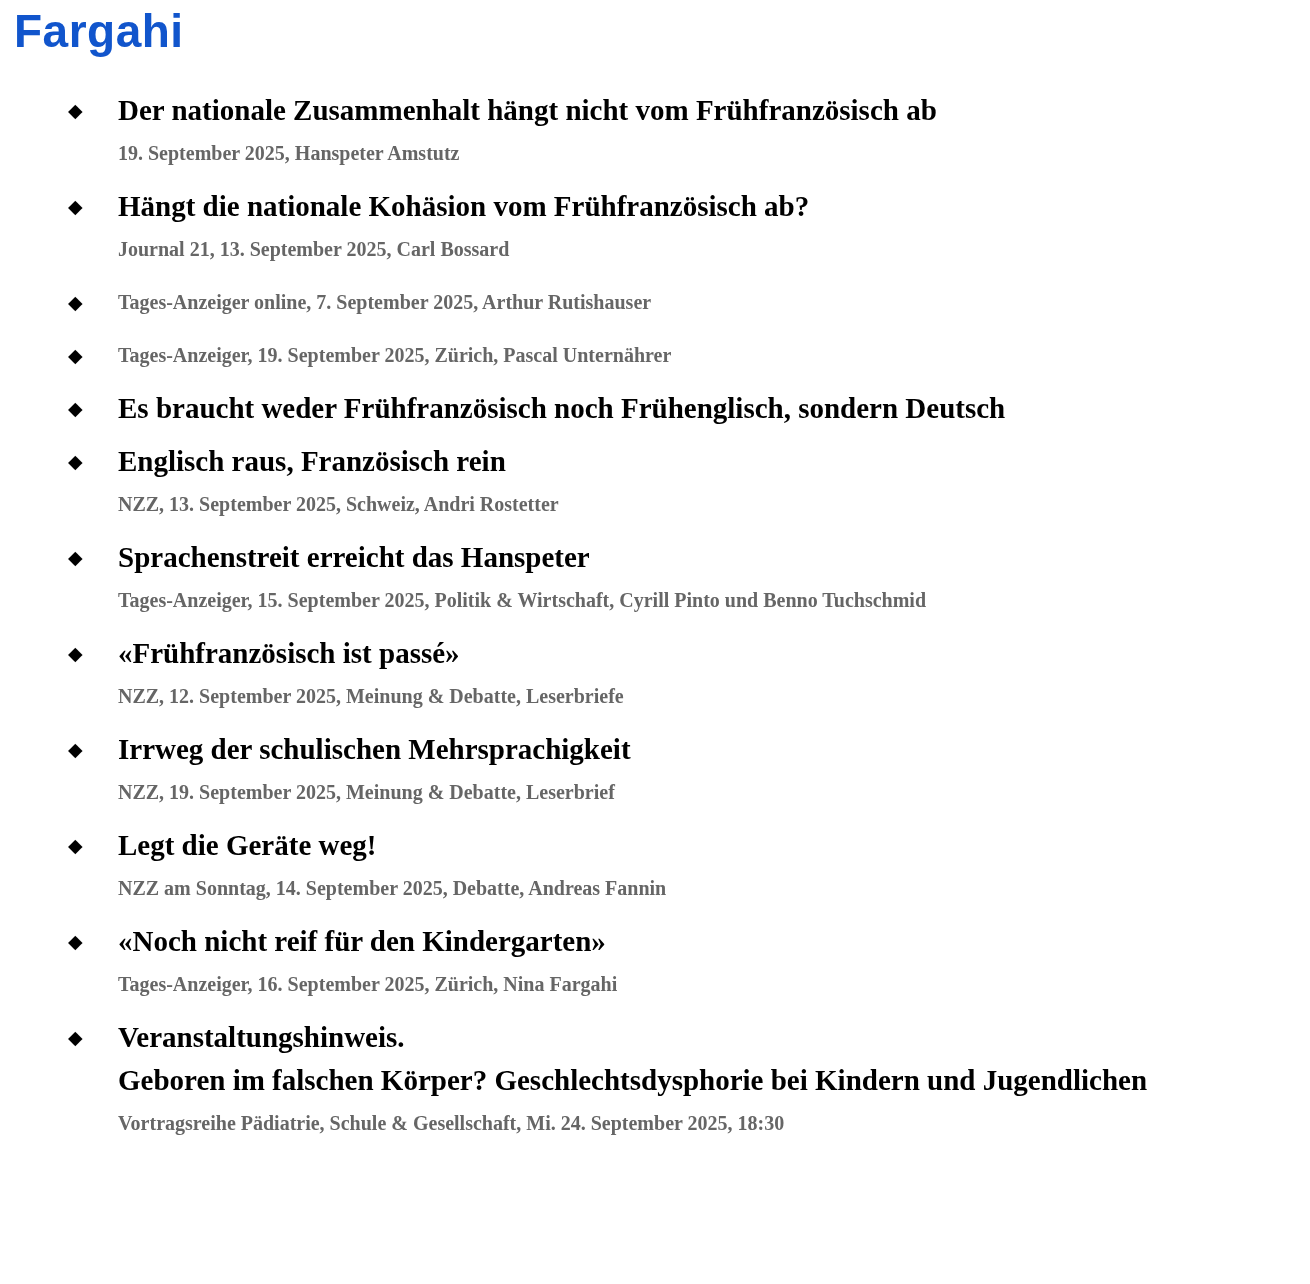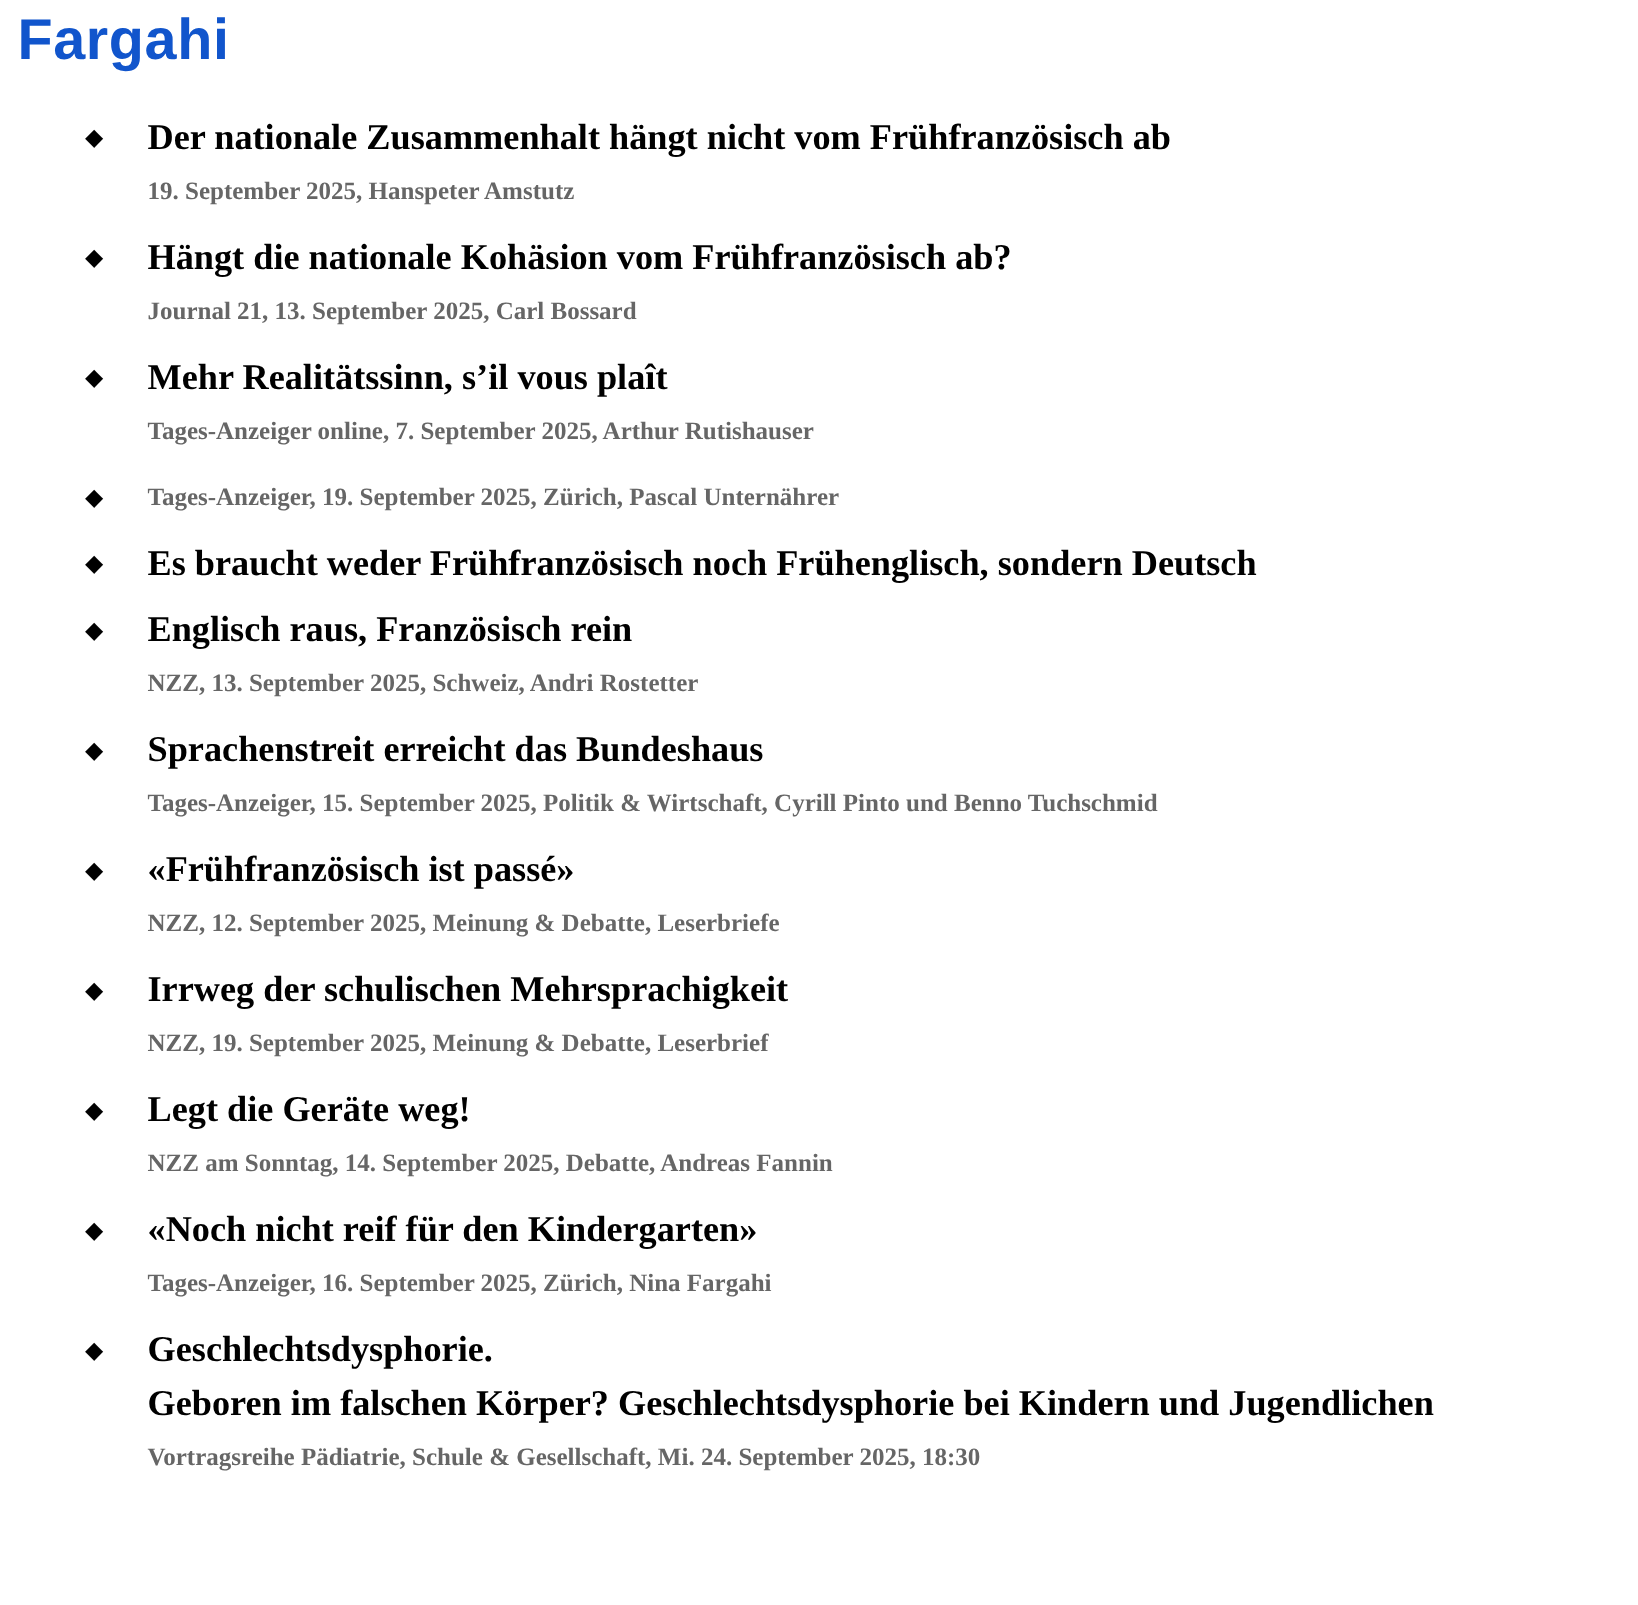--- a/index.html
+++ b/index.html
@@ -79,21 +79,20 @@
       <div class="toc-item">
         <span class="bullet">◆</span>
         <div class="item-body">
           <div class="item-title-line">Hängt die nationale Kohäsion vom Frühfranzösisch ab?</div>
           <div class="item-meta">Journal 21, 13. September 2025, Carl Bossard</div>
         </div>
       </div>
       <div class="toc-item">
         <span class="bullet">◆</span>
         <div class="item-body">
-          <div class="item-title-line">Mehr Realitätssinn, s’il vous plaît</div>
           <div class="item-meta">Tages-Anzeiger online, 7. September 2025, Arthur Rutishauser</div>
         </div>
       </div>
       <div class="toc-item">
         <span class="bullet">◆</span>
         <div class="item-body">
           <div class="item-meta">Tages-Anzeiger, 19. September 2025, Zürich, Pascal Unternährer</div>
         </div>
       </div>
       <div class="toc-item">
@@ -105,21 +104,21 @@
       <div class="toc-item">
         <span class="bullet">◆</span>
         <div class="item-body">
           <div class="item-title-line">Englisch raus, Französisch rein</div>
           <div class="item-meta">NZZ, 13. September 2025, Schweiz, Andri Rostetter</div>
         </div>
       </div>
       <div class="toc-item">
         <span class="bullet">◆</span>
         <div class="item-body">
-          <div class="item-title-line">Sprachenstreit erreicht das Bundeshaus</div>
+          <div class="item-title-line">Sprachenstreit erreicht das Hanspeter</div>
           <div class="item-meta">Tages-Anzeiger, 15. September 2025, Politik &amp; Wirtschaft, Cyrill Pinto und Benno Tuchschmid</div>
         </div>
       </div>
       <div class="toc-item">
         <span class="bullet">◆</span>
         <div class="item-body">
           <div class="item-title-line">«Frühfranzösisch ist passé»</div>
           <div class="item-meta">NZZ, 12. September 2025, Meinung &amp; Debatte, Leserbriefe</div>
         </div>
       </div>
@@ -140,19 +139,19 @@
       <div class="toc-item">
         <span class="bullet">◆</span>
         <div class="item-body">
           <div class="item-title-line">«Noch nicht reif für den Kindergarten»</div>
           <div class="item-meta">Tages-Anzeiger, 16. September 2025, Zürich, Nina Fargahi</div>
         </div>
       </div>
       <div class="toc-item">
         <span class="bullet">◆</span>
         <div class="item-body">
-          <div class="item-title-line">Geschlechtsdysphorie.</div>
+          <div class="item-title-line">Veranstaltungshinweis.</div>
           <div class="item-title-line">Geboren im falschen Körper? Geschlechtsdysphorie bei Kindern und Jugendlichen</div>
           <div class="item-meta">Vortragsreihe Pädiatrie, Schule &amp; Gesellschaft, Mi. 24. September 2025, 18:30</div>
         </div>
       </div>
     </div>
 </div>
 
 </body></html>

